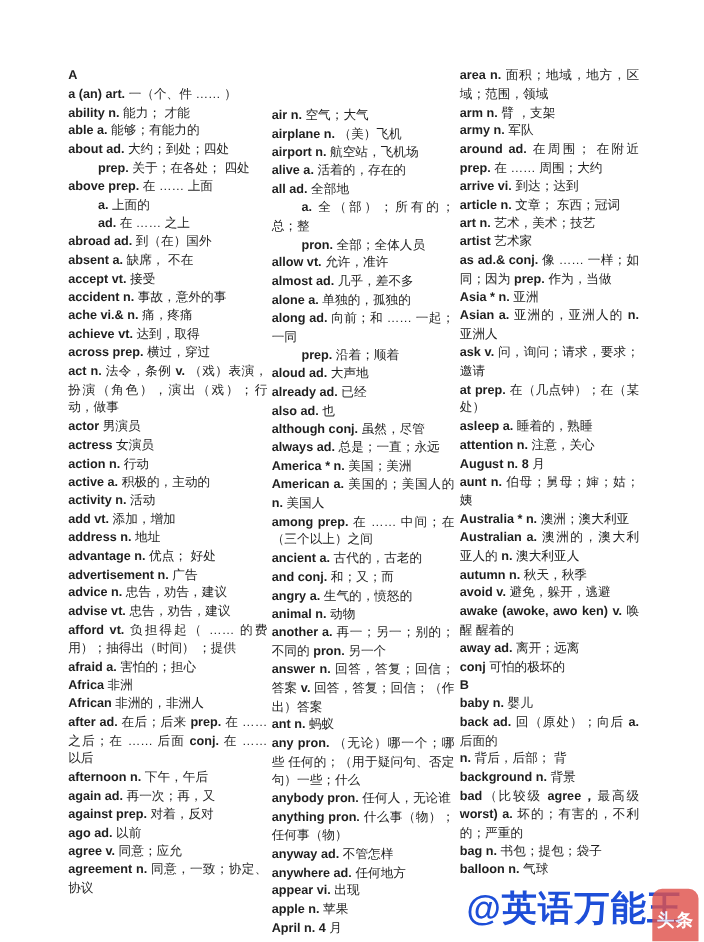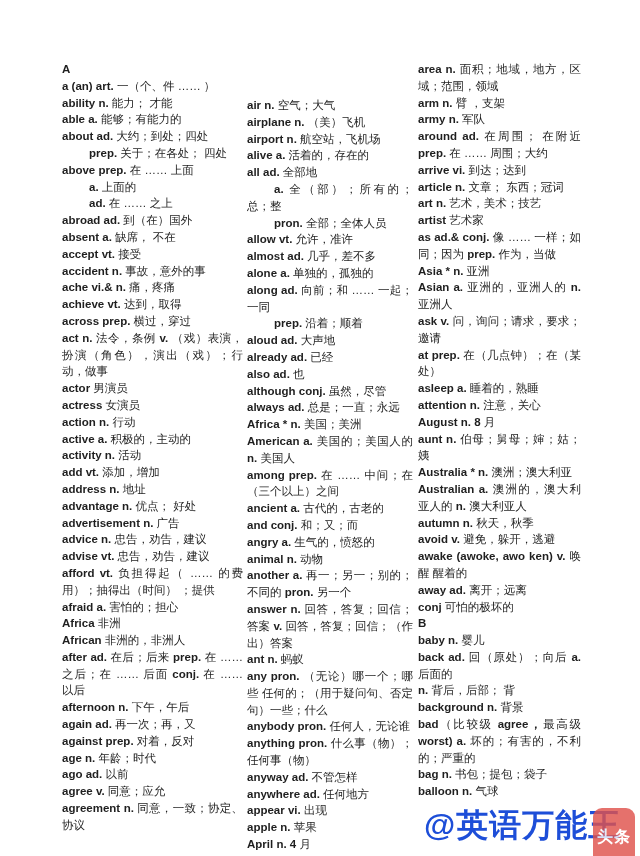--- a/index.html
+++ b/index.html
@@ -66,21 +66,20 @@
       <div class="entry"><span class="w">advice n.</span><span class="d"> 忠告，劝告，建议</span></div>
       <div class="entry"><span class="w">advise vt.</span><span class="d"> 忠告，劝告，建议</span></div>
       <div class="entry"><span class="w">afford vt.</span><span class="d"> 负担得起（ …… 的费用）；抽得出（时间） ；提供</span></div>
       <div class="entry"><span class="w">afraid a.</span><span class="d"> 害怕的；担心</span></div>
       <div class="entry"><span class="w">Africa</span><span class="d"> 非洲</span></div>
       <div class="entry"><span class="w">African</span><span class="d"> 非洲的，非洲人</span></div>
       <div class="entry"><span class="w">after ad.</span><span class="d"> 在后；后来 </span><span class="w">prep.</span><span class="d"> 在 …… 之后；在 …… 后面 </span><span class="w">conj.</span><span class="d"> 在 …… 以后</span></div>
       <div class="entry"><span class="w">afternoon n.</span><span class="d"> 下午，午后</span></div>
       <div class="entry"><span class="w">again ad.</span><span class="d"> 再一次；再，又</span></div>
       <div class="entry"><span class="w">against prep.</span><span class="d"> 对着，反对</span></div>
-      <div class="entry"><span class="w">age n.</span><span class="d"> 年龄；时代</span></div>
       <div class="entry"><span class="w">ago ad.</span><span class="d"> 以前</span></div>
       <div class="entry"><span class="w">agree v.</span><span class="d"> 同意；应允</span></div>
       <div class="entry"><span class="w">agreement n.</span><span class="d"> 同意，一致；协定、协议</span></div>
     </div>
   <div class="col col-2">
       <div class="entry"><span class="w">air n.</span><span class="d"> 空气；大气</span></div>
       <div class="entry"><span class="w">airplane n.</span><span class="d"> （美）飞机</span></div>
       <div class="entry"><span class="w">airport n.</span><span class="d"> 航空站，飞机场</span></div>
       <div class="entry"><span class="w">alive a.</span><span class="d"> 活着的，存在的</span></div>
       <div class="entry"><span class="w">all ad.</span><span class="d"> 全部地</span></div>
@@ -89,21 +88,21 @@
       <div class="entry"><span class="w">allow vt.</span><span class="d"> 允许，准许</span></div>
       <div class="entry"><span class="w">almost ad.</span><span class="d"> 几乎，差不多</span></div>
       <div class="entry"><span class="w">alone a.</span><span class="d"> 单独的，孤独的</span></div>
       <div class="entry"><span class="w">along ad.</span><span class="d"> 向前；和 …… 一起；一同</span></div>
       <div class="entry ind"><span class="w">prep.</span><span class="d"> 沿着；顺着</span></div>
       <div class="entry"><span class="w">aloud ad.</span><span class="d"> 大声地</span></div>
       <div class="entry"><span class="w">already ad.</span><span class="d"> 已经</span></div>
       <div class="entry"><span class="w">also ad.</span><span class="d"> 也</span></div>
       <div class="entry"><span class="w">although conj.</span><span class="d"> 虽然，尽管</span></div>
       <div class="entry"><span class="w">always ad.</span><span class="d"> 总是；一直；永远</span></div>
-      <div class="entry"><span class="w">Africa * n.</span><span class="d"> 美国；美洲</span></div>
+      <div class="entry"><span class="w">America * n.</span><span class="d"> 美国；美洲</span></div>
       <div class="entry"><span class="w">American a.</span><span class="d"> 美国的；美国人的 </span><span class="w">n.</span><span class="d"> 美国人</span></div>
       <div class="entry"><span class="w">among prep.</span><span class="d"> 在 …… 中间；在（三个以上）之间</span></div>
       <div class="entry"><span class="w">ancient a.</span><span class="d"> 古代的，古老的</span></div>
       <div class="entry"><span class="w">and conj.</span><span class="d"> 和；又；而</span></div>
       <div class="entry"><span class="w">angry a.</span><span class="d"> 生气的，愤怒的</span></div>
       <div class="entry"><span class="w">animal n.</span><span class="d"> 动物</span></div>
       <div class="entry"><span class="w">another a.</span><span class="d"> 再一；另一；别的；不同的 </span><span class="w">pron.</span><span class="d"> 另一个</span></div>
       <div class="entry"><span class="w">answer n.</span><span class="d"> 回答，答复；回信；答案 </span><span class="w">v.</span><span class="d"> 回答，答复；回信；（作出）答案</span></div>
       <div class="entry"><span class="w">ant n.</span><span class="d"> 蚂蚁</span></div>
       <div class="entry"><span class="w">any pron.</span><span class="d"> （无论）哪一个；哪些 任何的；（用于疑问句、否定句）一些；什么</span></div>

